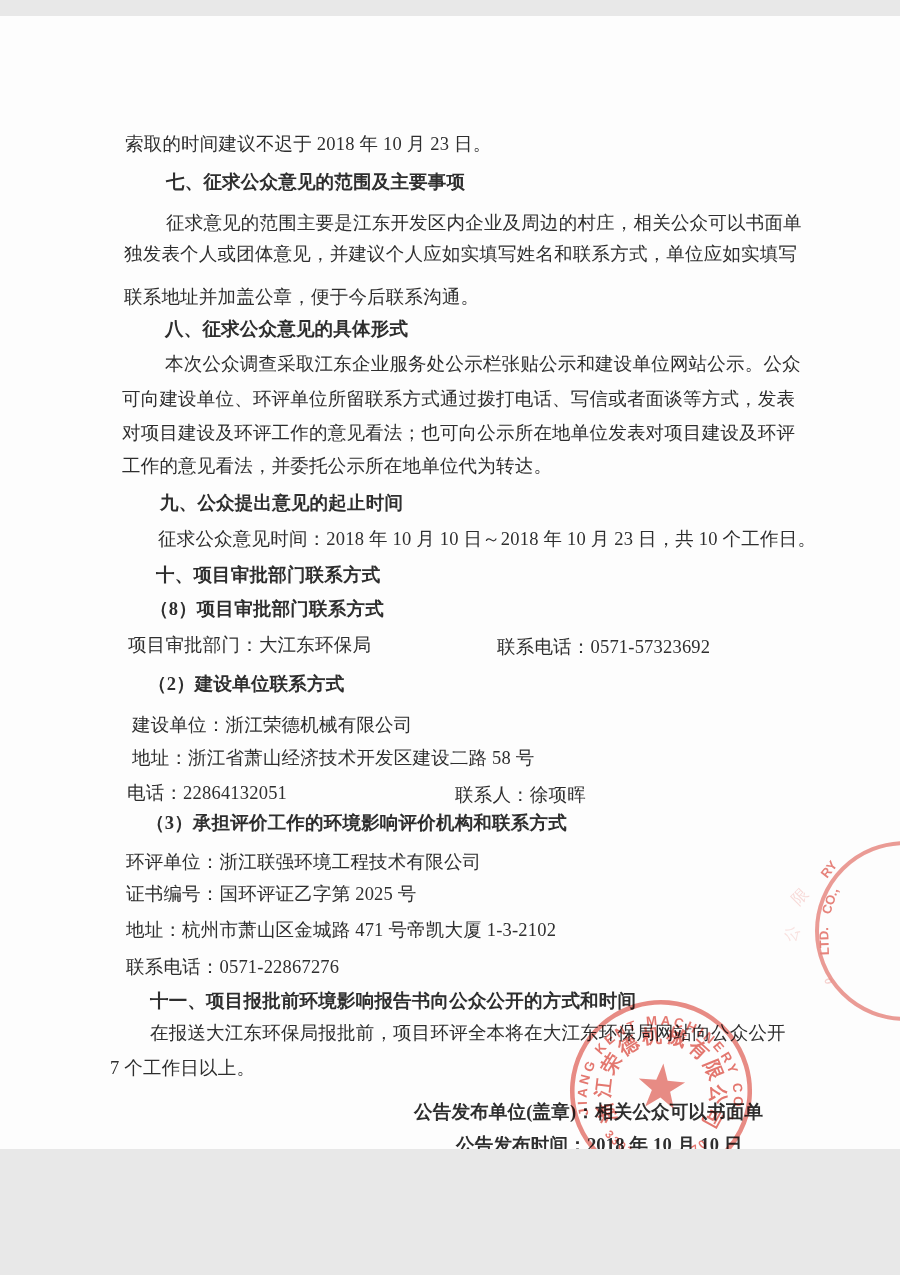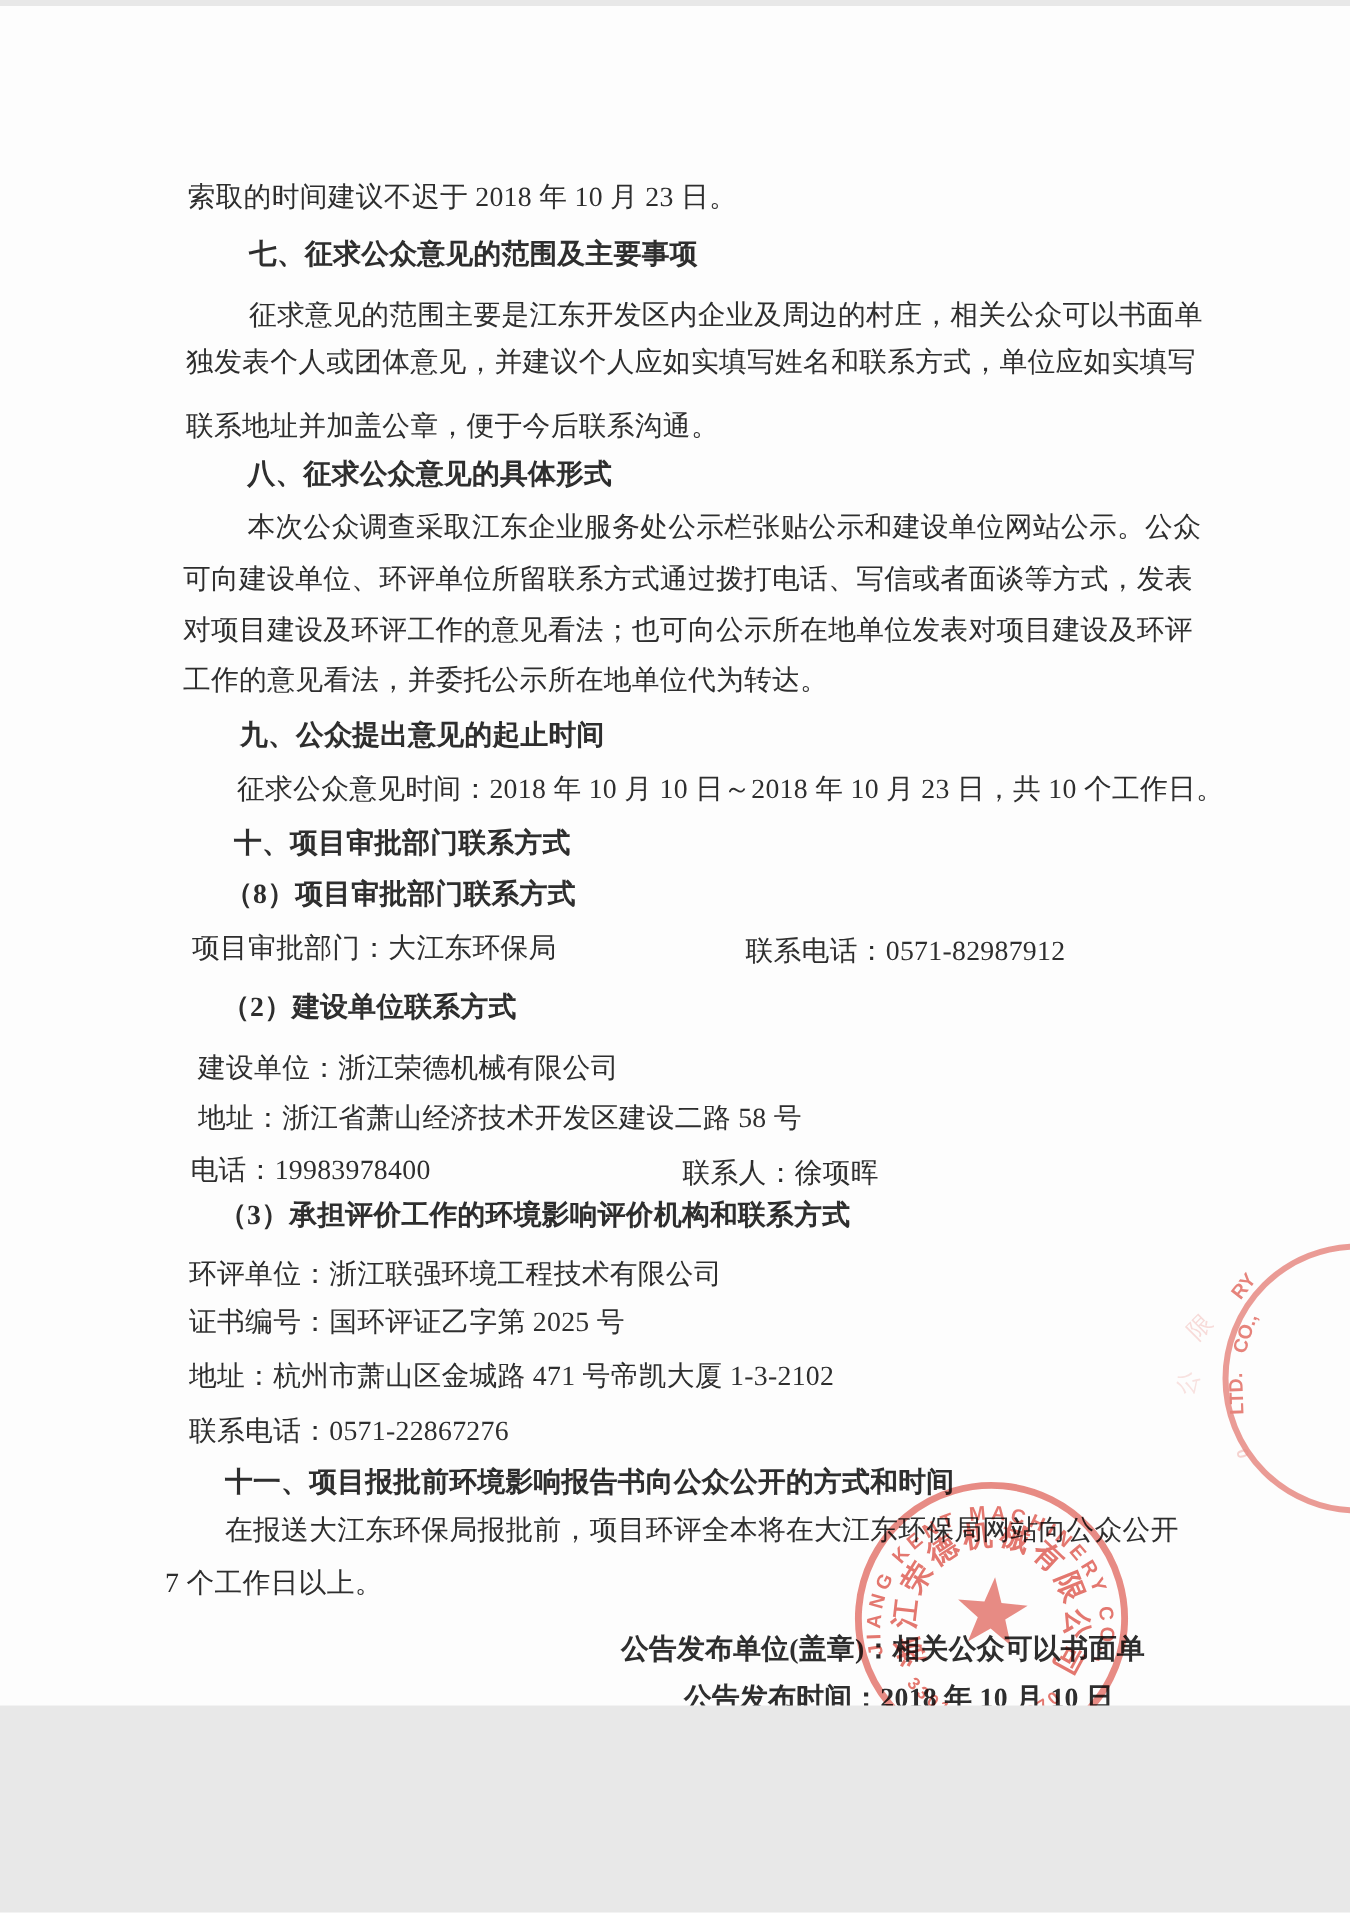--- a/index.html
+++ b/index.html
@@ -1,19 +1,19 @@
 <!DOCTYPE html>
 <html><head>
 <meta charset="utf-8">
 <style>
   html,body{margin:0;padding:0;background:#e8e8e8;}
   #page{
     position:relative;
     width:900px;height:1133px;
-    margin:4px auto;
+    margin:16px auto;
     background:#fdfdfd;
     overflow:hidden;
     font-family:"Liberation Serif","DejaVu Serif",serif;
     color:#2e2e2e;
   }
   .text-line{
     position:absolute;
     font-size:18.5px;
     line-height:1.2;
     white-space:pre;
@@ -45,25 +45,25 @@
       <div class="text-line bold" style="left: 165px; top: 302px;">八、征求公众意见的具体形式</div>
       <div class="text-line" style="left: 165px; top: 337px;">本次公众调查采取江东企业服务处公示栏张贴公示和建设单位网站公示。公众</div>
       <div class="text-line" style="left: 122px; top: 372px;">可向建设单位、环评单位所留联系方式通过拨打电话、写信或者面谈等方式，发表</div>
       <div class="text-line" style="left: 122px; top: 406px;">对项目建设及环评工作的意见看法；也可向公示所在地单位发表对项目建设及环评</div>
       <div class="text-line" style="left: 122px; top: 439px;">工作的意见看法，并委托公示所在地单位代为转达。</div>
       <div class="text-line bold" style="left: 160px; top: 476px;">九、公众提出意见的起止时间</div>
       <div class="text-line" style="left: 158px; top: 512px;">征求公众意见时间：2018 年 10 月 10 日～2018 年 10 月 23 日，共 10 个工作日。</div>
       <div class="text-line bold" style="left: 156px; top: 548px; font-family: Liberation Serif, serif;">十、项目审批部门联系方式</div>
       <div class="text-line bold" style="left: 150px; top: 582px;">（8）项目审批部门联系方式</div>
       <div class="text-line" style="left: 128px; top: 618px;">项目审批部门：大江东环保局</div>
-      <div class="text-line" style="left: 497px; top: 620px;">联系电话：0571-82987912</div>
+      <div class="text-line" style="left: 497px; top: 620px;">联系电话：0571-57323692</div>
       <div class="text-line bold" style="left: 148px; top: 657px;">（2）建设单位联系方式</div>
       <div class="text-line" style="left: 132px; top: 698px;">建设单位：浙江荣德机械有限公司</div>
       <div class="text-line" style="left: 132px; top: 731px;">地址：浙江省萧山经济技术开发区建设二路 58 号</div>
-      <div class="text-line" style="left: 127px; top: 766px;">电话：19983978400</div>
+      <div class="text-line" style="left: 127px; top: 766px;">电话：22864132051</div>
       <div class="text-line" style="left: 455px; top: 768px;">联系人：徐项晖</div>
       <div class="text-line bold" style="left: 146px; top: 796px;">（3）承担评价工作的环境影响评价机构和联系方式</div>
       <div class="text-line" style="left: 126px; top: 835px;">环评单位：浙江联强环境工程技术有限公司</div>
       <div class="text-line" style="left: 126px; top: 867px;">证书编号：国环评证乙字第 2025 号</div>
       <div class="text-line" style="left: 126px; top: 903px;">地址：杭州市萧山区金城路 471 号帝凯大厦 1-3-2102</div>
       <div class="text-line" style="left: 126px; top: 940px;">联系电话：0571-22867276</div>
       <div class="text-line bold" style="left: 150px; top: 974px;">十一、项目报批前环境影响报告书向公众公开的方式和时间</div>
       <div class="text-line" style="left: 150px; top: 1006px;">在报送大江东环保局报批前，项目环评全本将在大江东环保局网站向公众公开</div>
       <div class="text-line" style="left: 110px; top: 1041px;">7 个工作日以上。</div>
       <div class="text-line bold" style="left: 414px; top: 1085px;">公告发布单位(盖章)：相关公众可以书面单</div>

